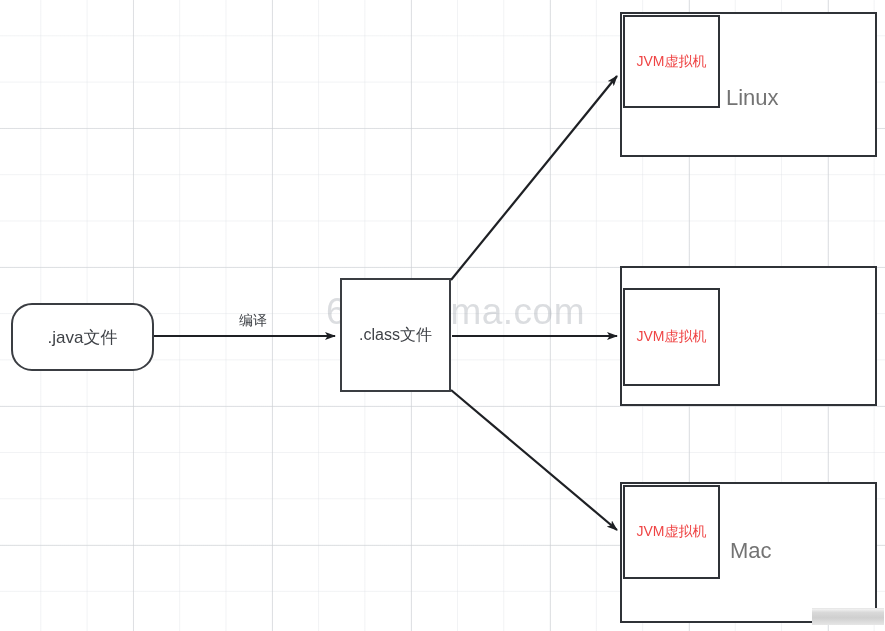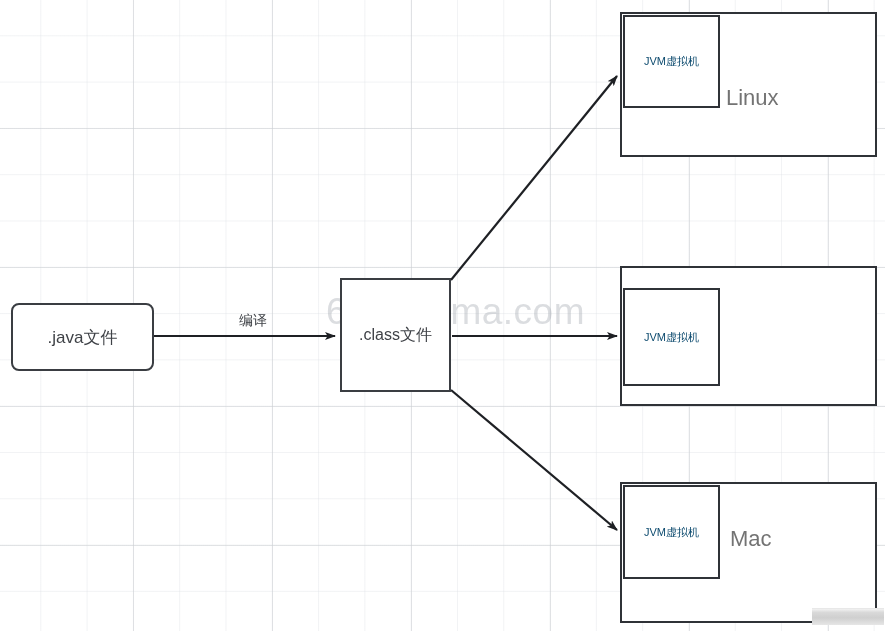--- a/index.html
+++ b/index.html
@@ -66,21 +66,21 @@
     align-items: center;
     justify-content: center;
   }
   .node-label {
     color: #3f4247;
     white-space: nowrap;
   }
   #java-node {
     left: 11px; top: 303px;
     width: 143px; height: 68px;
-    border-radius: 8px;
+    border-radius: 21px;
     border-width: 2.6px;
   }
   #java-node .node-label { font-size: 17px; }
 
   #class-node {
     left: 340px; top: 278px;
     width: 111px; height: 114px;
   }
   #class-node .node-label { font-size: 16px; }
 
@@ -106,33 +106,33 @@
     width: 97px;
     display: flex;
     align-items: center;
     justify-content: center;
   }
   #linux-box   .jvm-inner { top: 1px;  height: 93px; }
   #windows-box .jvm-inner { top: 20px; height: 98px; }
   #mac-box     .jvm-inner { top: 1px;  height: 94px; }
 
   .jvm-label {
-    font-size: 11px;
-    color: #0c4a6e;
+    font-size: 14px;
+    color: #ef4444;
     white-space: nowrap;
   }
   .os-name {
     position: absolute;
     font-size: 22px;
     color: #737373;
     white-space: nowrap;
   }
   #linux-box   .os-name { left: 104px; top: 71px; }
   #windows-box .os-name { left: 104px; top: 57px; }
-  #mac-box     .os-name { left: 108px; top: 42px; }
+  #mac-box     .os-name { left: 108px; top: 54px; }
 
   
   .edge-label {
     position: absolute;
     font-size: 14px;
     color: #3f4247;
     white-space: nowrap;
   }
   #compile-label { left: 239px; top: 312px; text-align: right; }
 

